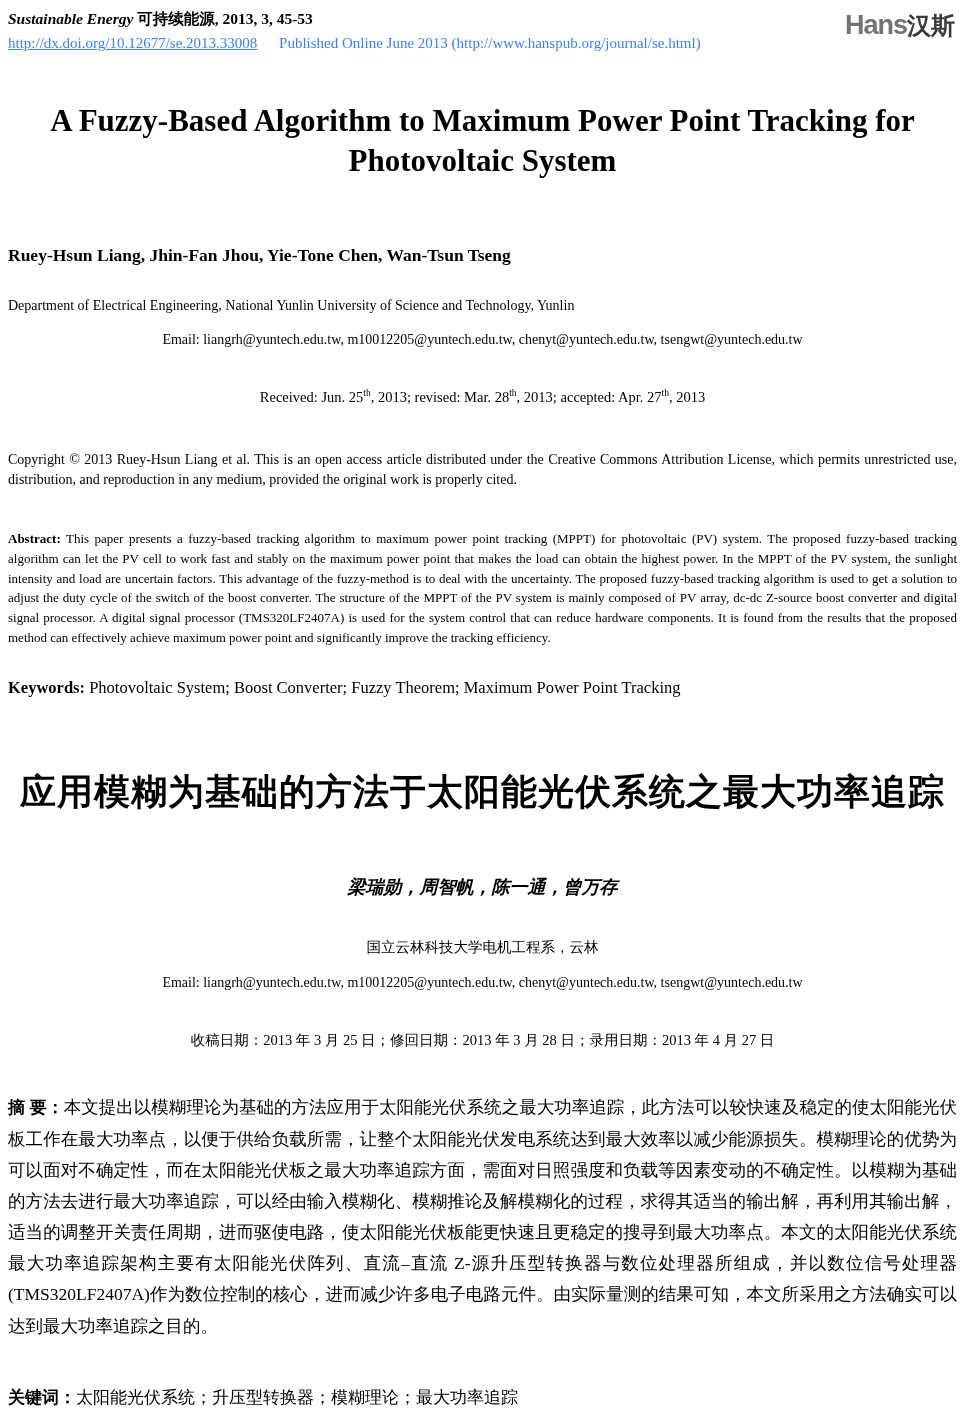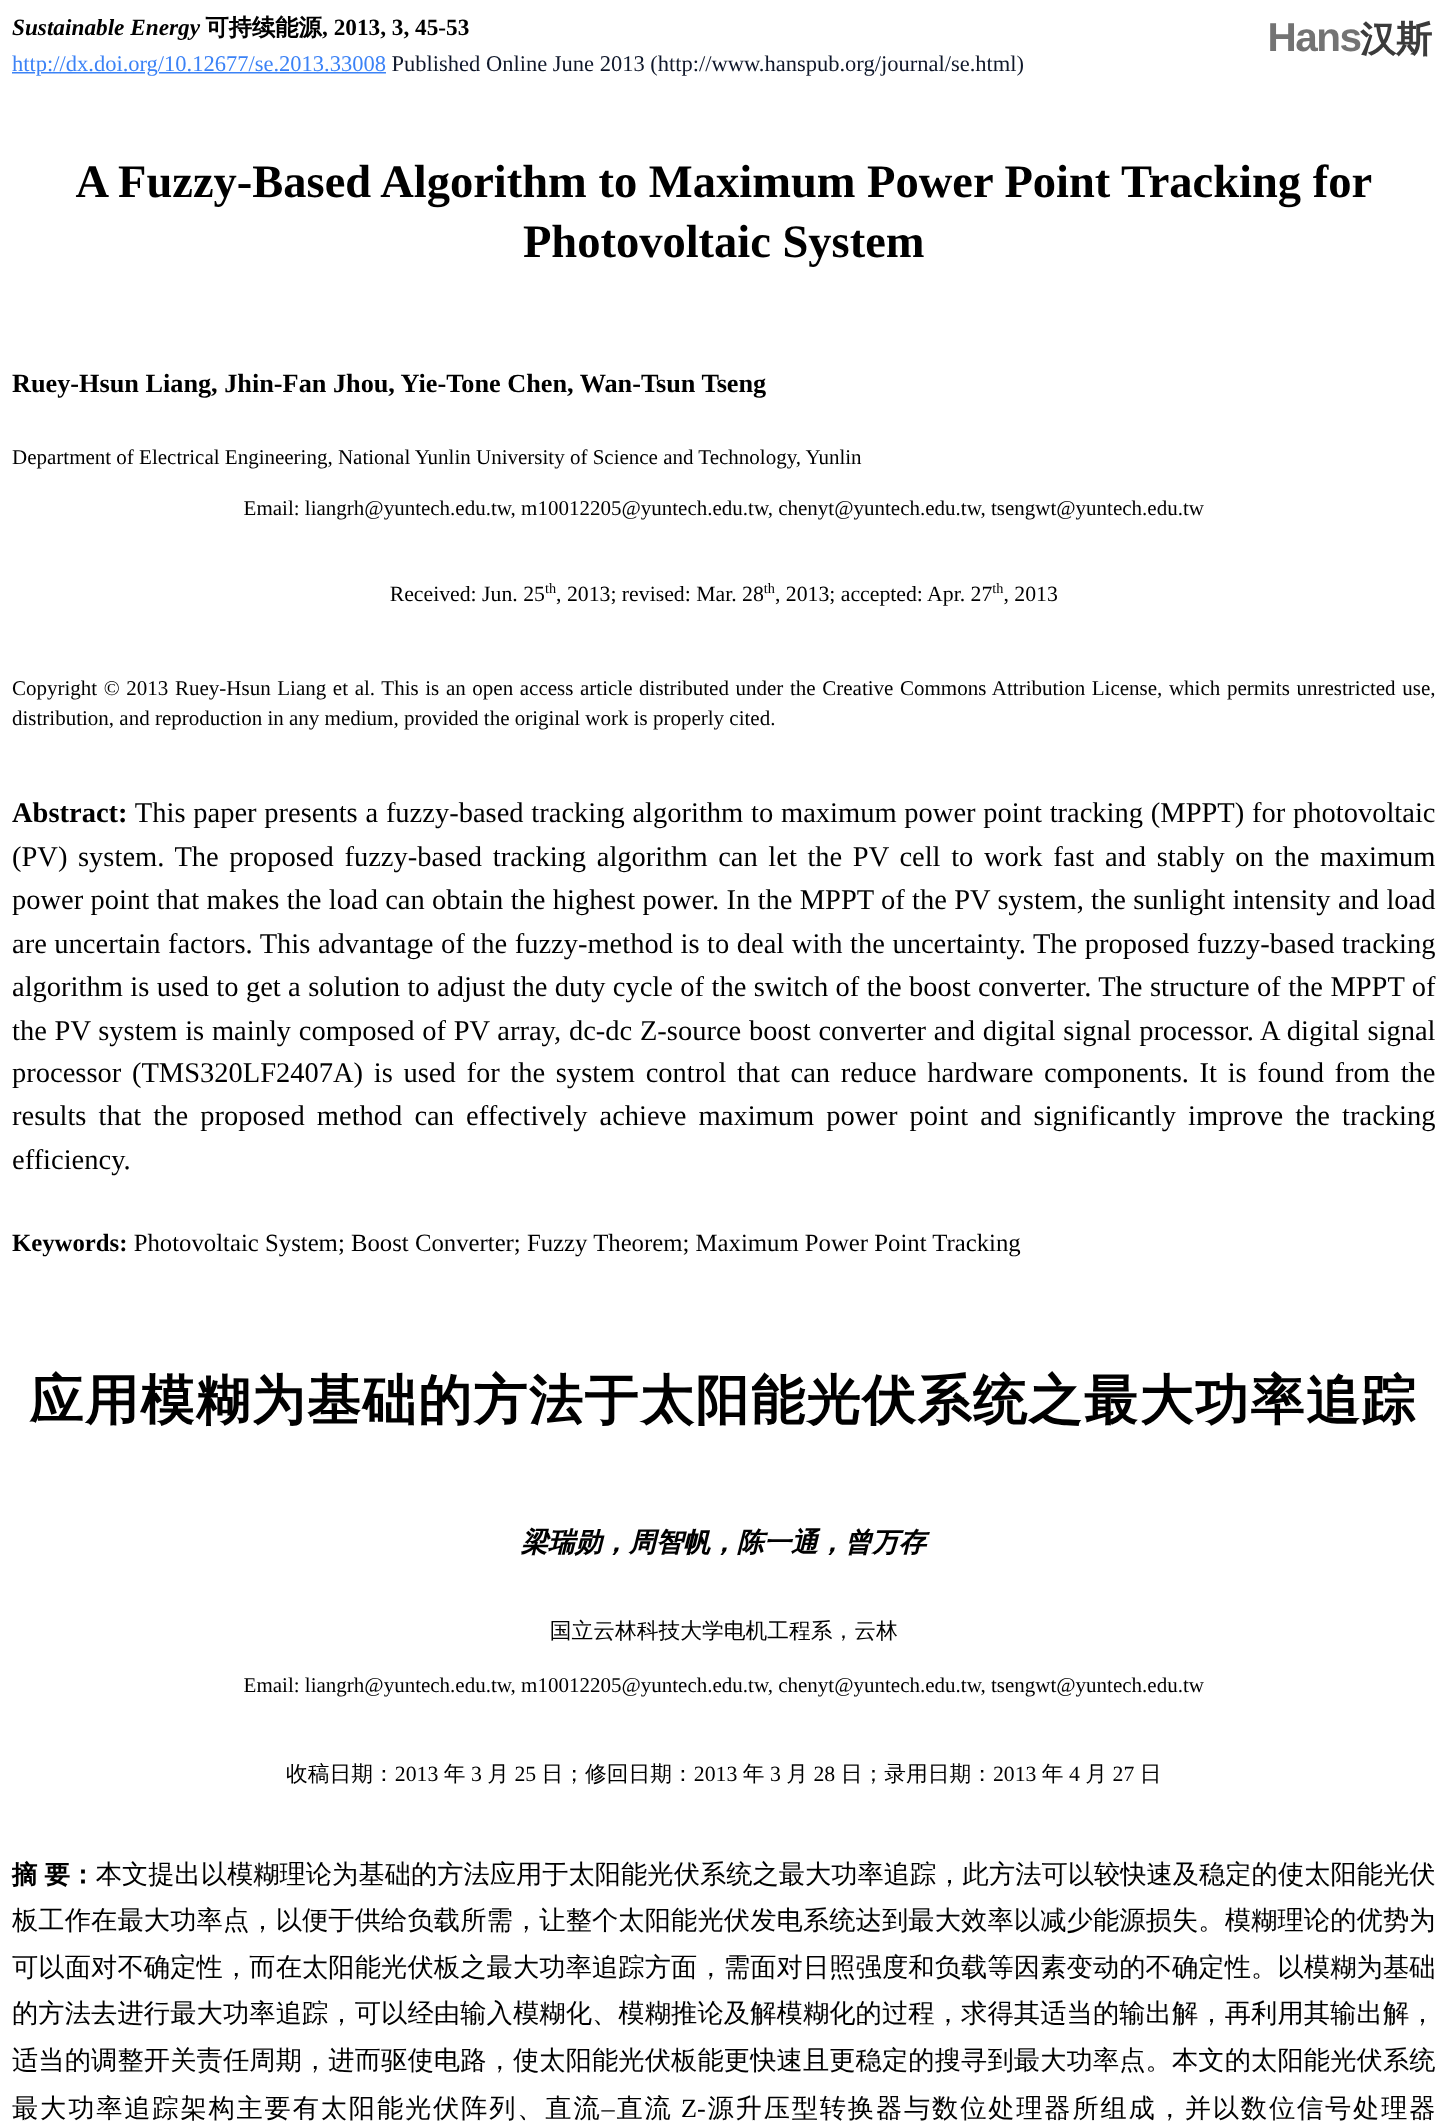--- a/index.html
+++ b/index.html
@@ -15,40 +15,40 @@
     flex-direction: column;
   }
   
   .header { display: flex; justify-content: space-between; align-items: flex-start; }
   .header-left { line-height: 1.45; }
   .journal-line { font-size: 15.5px; font-weight: bold; }
   .journal-name { font-style: italic; }
   .journal-cn { font-style: normal; }
   .doi-line { font-size: 15px; margin-top: 3px; }
   .doi-link { color: #3b82f6; text-decoration: underline; cursor: pointer; }
-  .published { color: #0f172a; }
+  .published { margin-left: 18px; color: #3b82f6; }
   .logo { white-space: nowrap; padding-top: 2px; padding-right: 2px; }
   .logo-hans { color: #737373; font-size: 27px; font-weight: bold; font-family: "Liberation Sans", sans-serif; letter-spacing: -1px; }
   .logo-cn { color: #3b3b3b; font-size: 24px; font-weight: bold; font-family: "Liberation Sans", sans-serif; }
   
   .paper-title {
     margin-top: 32px;
     text-align: center;
     font-size: 31px;
     font-weight: bold;
     line-height: 1.28;
   }
   .authors { margin-top: 50px; font-size: 17.5px; font-weight: bold; }
   .affiliation { margin-top: 16px; text-align: left; font-size: 14px; line-height: 1.45; }
   .email-line { text-align: center; font-size: 14px; line-height: 1.45; }
   .received { margin-top: 24px; text-align: center; font-size: 14.5px; }
   .received sup { font-size: 9.5px; }
   
   .copyright-notice { margin-top: 30px; font-size: 14px; text-align: justify; line-height: 1.4; }
-  .abstract { margin-top: 26px; font-size: 19px; text-align: justify; line-height: 1.52; }
+  .abstract { margin-top: 26px; font-size: 13px; text-align: justify; line-height: 1.52; }
   .abstract b, .keywords b { font-weight: bold; }
   .keywords { margin-top: 16px; font-size: 16.5px; text-align: left; }
   
   .cn-title {
     margin-top: 56px;
     text-align: center;
     font-size: 36px;
     font-weight: bold;
     font-family: "Liberation Sans", "DejaVu Sans", sans-serif;
     letter-spacing: 1px;

